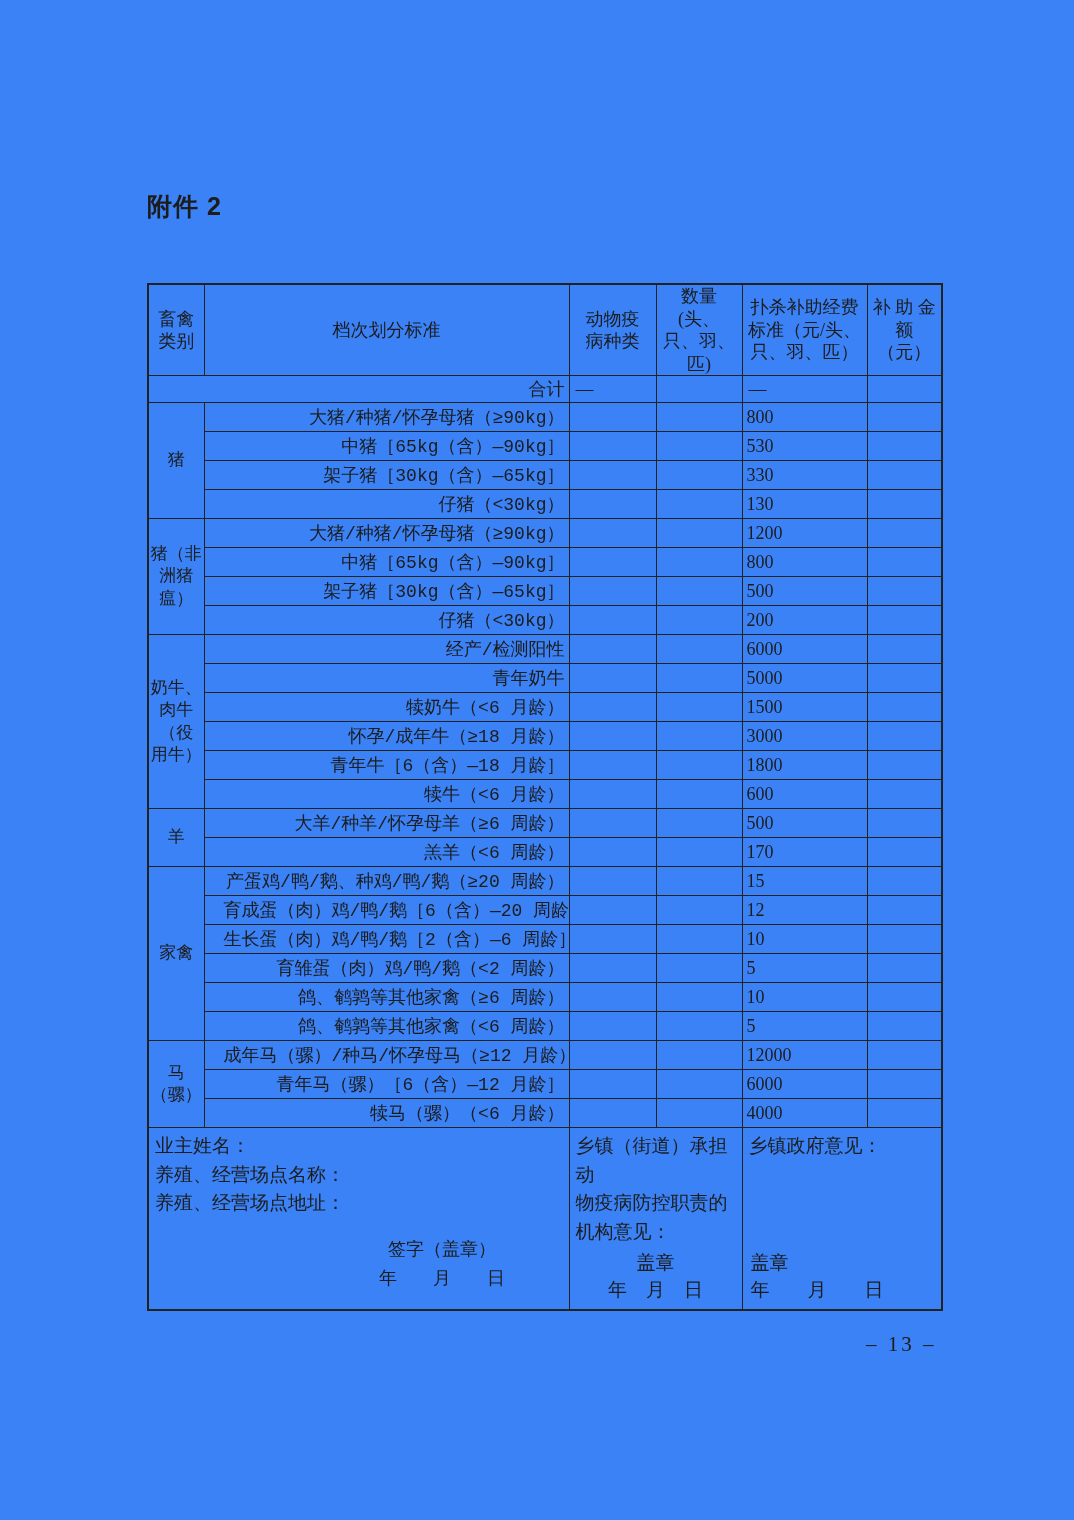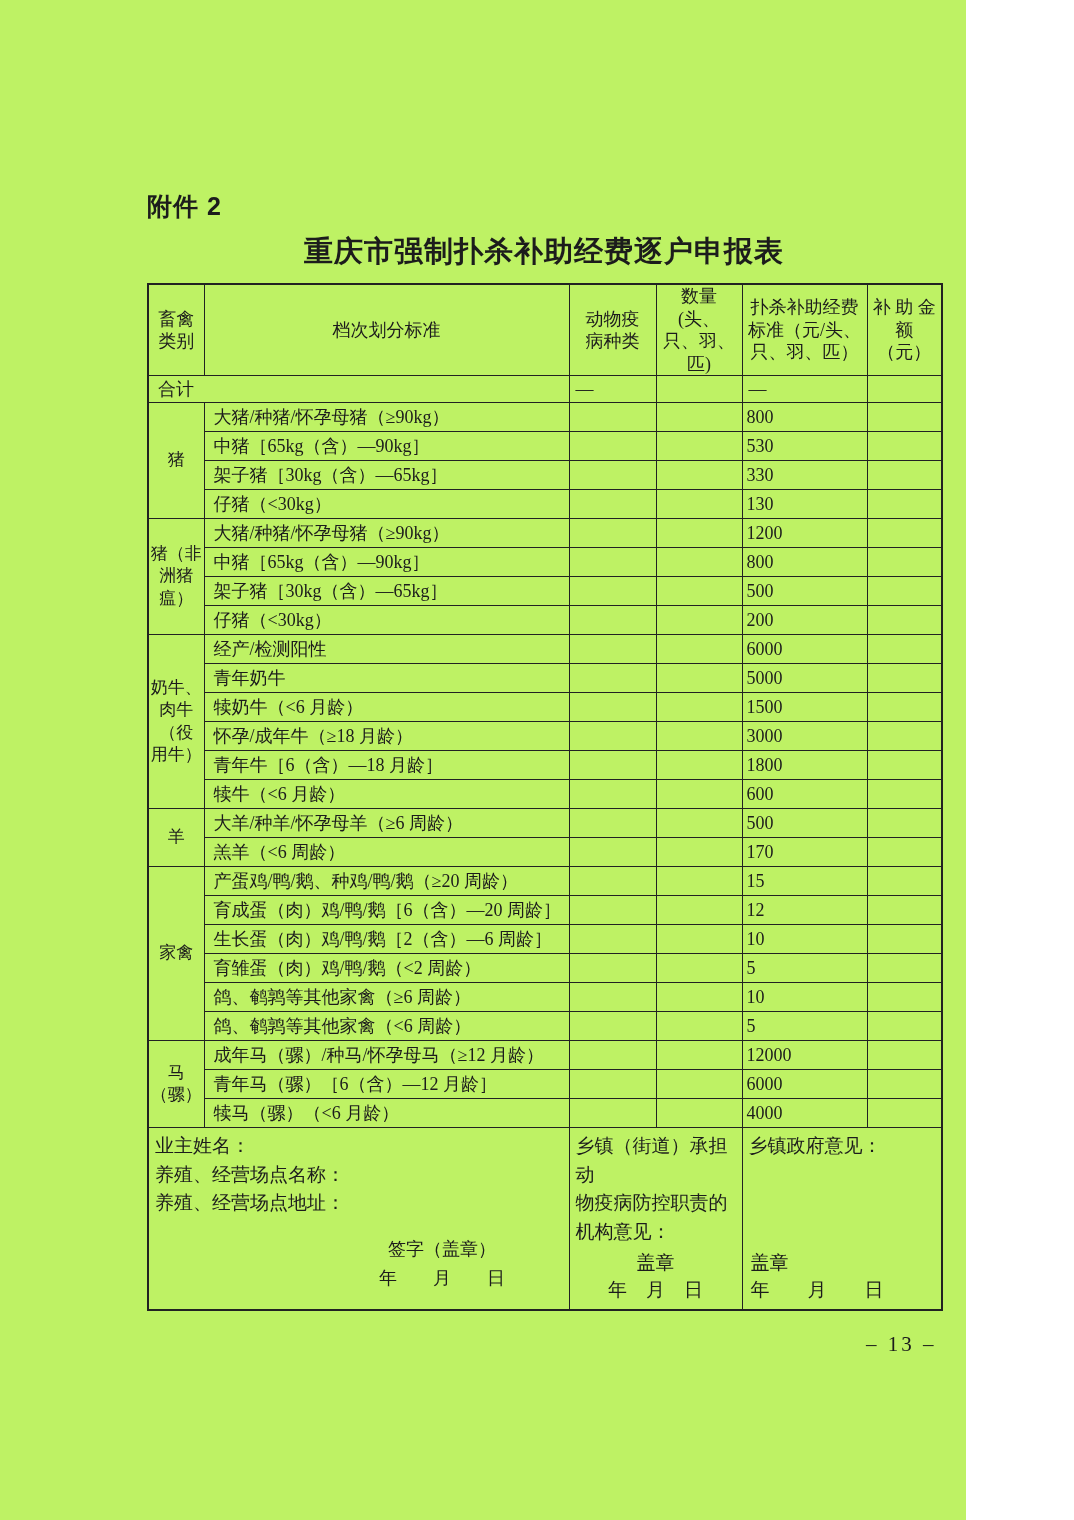--- a/index.html
+++ b/index.html
@@ -1,49 +1,48 @@
 <!DOCTYPE html>
 <html><head>
 <meta charset="utf-8">
 <style>
   html,body{margin:0;padding:0;background:#ffffff;}
-  .sheet{position:relative;width:966px;height:1520px;background:#bef264;color:#1c1c1c;
+  .sheet{position:relative;width:1074px;height:1520px;background:#3b82f6;color:#1c1c1c;
          font-family:"Liberation Serif","DejaVu Serif",serif;overflow:hidden;}
   .attachment{position:absolute;left:147px;top:190px;font-size:25px;font-weight:700;
               font-family:"Liberation Sans","DejaVu Sans",sans-serif;letter-spacing:1px;}
   .doc-title{position:absolute;left:147px;top:232px;width:794px;margin:0;text-align:center;
              font-size:29px;font-weight:700;letter-spacing:1px;}
   table.form-table{position:absolute;left:147px;top:283px;width:794px;border-collapse:collapse;
                    table-layout:fixed;border:2px solid #222;}
   .form-table th,.form-table td{border:1px solid #222;font-weight:400;font-size:18px;
                    padding:0 4px;overflow:hidden;}
   thead th{height:68px;text-align:center;vertical-align:middle;line-height:1.25;font-size:17px;}
   .pre{white-space:pre-line;}
   tbody tr{height:29px;}
   tr.total-row{height:27px;}
-  td.std{text-align:left;padding-left:9px;white-space:nowrap;}
+  td.std{text-align:right;padding-left:19px;white-space:nowrap;font-family:Liberation Mono, monospace;}
   td.rate{text-align:left;margin-top:23px;}
   td.cat{text-align:center;vertical-align:middle;line-height:1.3;padding:0 1px;font-size:17px;}
   td.dash{text-align:left;padding-left:6px;}
   tr.footer-row td{vertical-align:top;height:173px;position:relative;font-size:19px;
                    line-height:1.5;padding:4px 6px;text-align:left;}
   td.agency-cell{font-size:18px;padding:4px 3px;}
   .sign-block{position:absolute;left:230px;bottom:16px;text-align:center;line-height:1.6;font-size:18px;}
   .seal-block-center{position:absolute;left:0;right:0;bottom:5px;text-align:center;line-height:1.45;font-size:19px;}
   .seal-block-left{position:absolute;left:8px;bottom:5px;line-height:1.45;font-size:19px;}
   .note{position:absolute;left:147px;top:1291px;font-size:19px;letter-spacing:0.5px;}
   .page-number{position:absolute;left:866px;top:1332px;font-size:21px;letter-spacing:3px;}
 </style>
 </head>
 <body>
 
 <div class="sheet">
 
   <div class="attachment">附件 2</div>
-  <h1 class="doc-title">重庆市强制扑杀补助经费逐户申报表</h1>
 
   <table class="form-table">
     <colgroup>
       <col style="width:56px">
         <col style="width:365px">
         <col style="width:87px">
       <col style="width:86px">
         <col style="width:125px">
         <col style="width:75px">
     </colgroup>

